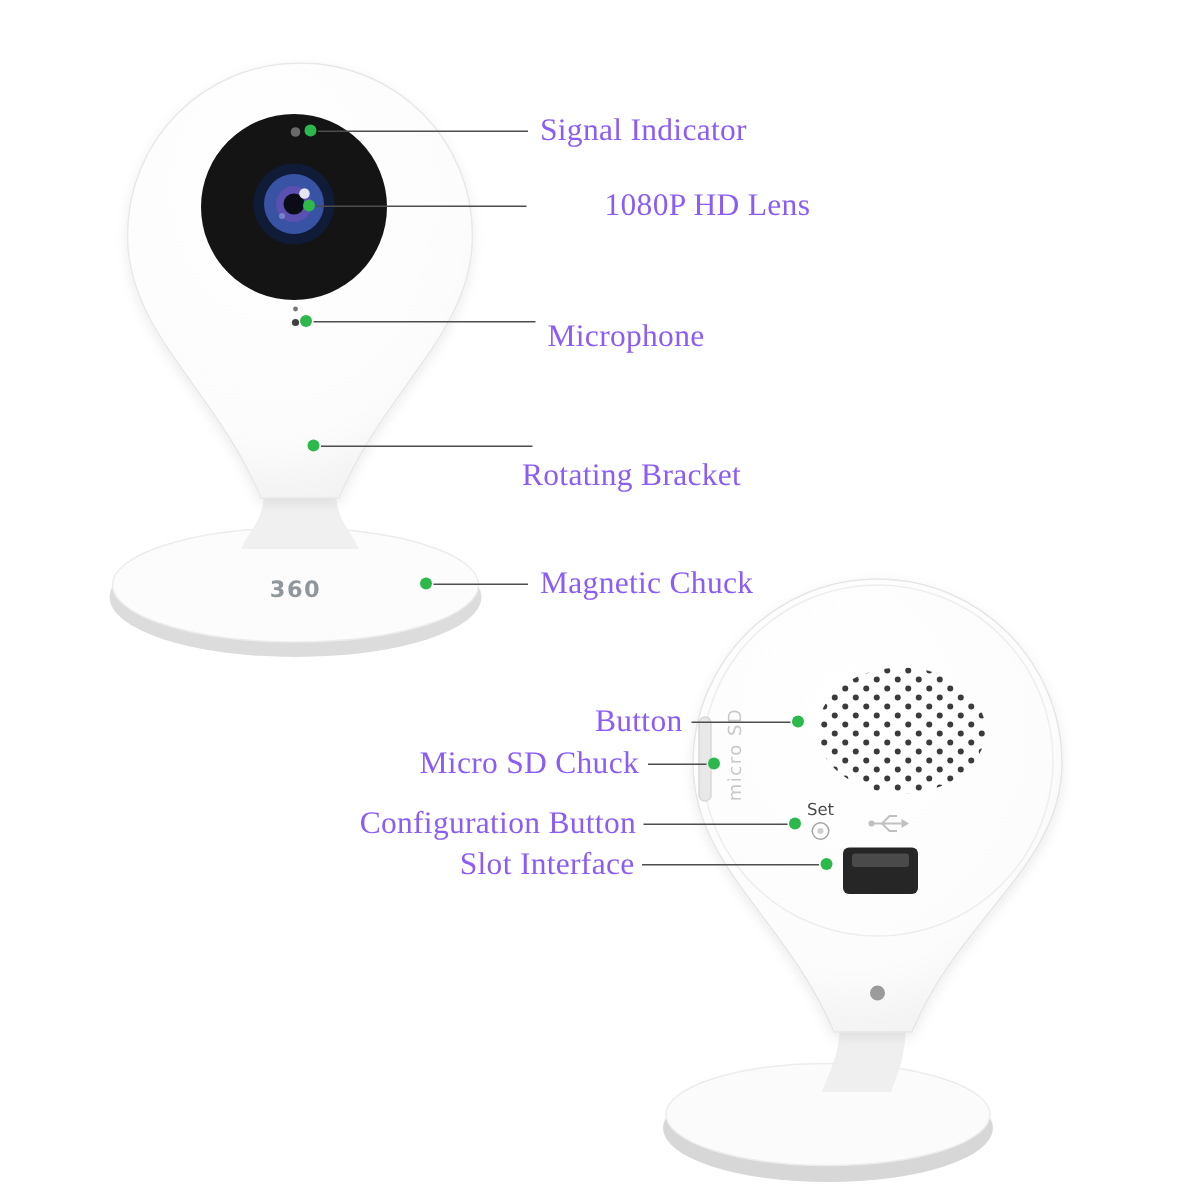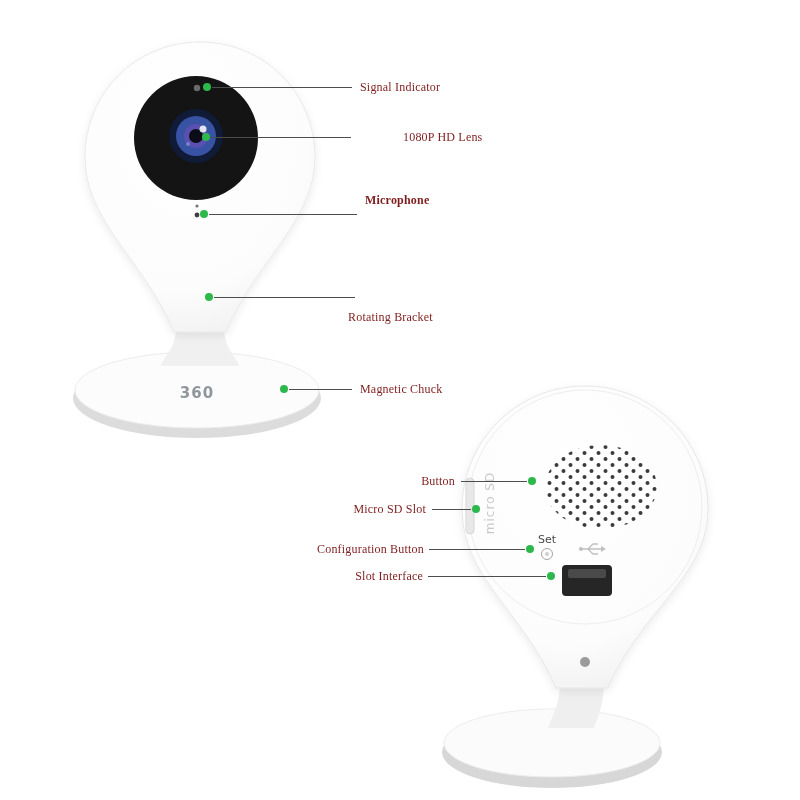--- a/index.html
+++ b/index.html
@@ -2,32 +2,32 @@
 <html style="--accent-green: #2db84c;"><head>
 <meta charset="utf-8">
 <style>
   html,body{margin:0;padding:0;background:#fff;}
   .canvas{
     position:relative;width:800px;height:800px;background:#ffffff;overflow:hidden;
     font-family:"Liberation Serif", serif;
   }
   svg.art{position:absolute;left:0;top:0;width:800px;height:800px;pointer-events:none;}
   .ann-text{
-    position:absolute;font-size:12px;color:#7f1d1d;white-space:nowrap;
+    position:absolute;font-size:21px;color:#8b5cf6;white-space:nowrap;
     transform:translateY(-50%);letter-spacing:.2px;
   }
   .ann-line{position:absolute;height:1px;background:#4d4d4d;}
   .ann-dot{
     position:absolute;width:8px;height:8px;border-radius:50%;
     background:var(--accent-green,#2db84c);transform:translate(-50%,-50%);
   }
   
   .f0t{left:360px;top:87px;} .f0l{left:212px;top:87px;width:140px;} .f0d{left:207px;top:87px;}
   .f1t{left:359px;top:137px;margin-left:44px;} .f1l{left:211px;top:137px;width:140px;} .f1d{left:206px;top:137px;}
-  .f2t{left:365px;top:200px;font-weight:bold;} .f2l{left:209px;top:214px;width:148px;} .f2d{left:204px;top:214px;}
+  .f2t{left:365px;top:224px;} .f2l{left:209px;top:214px;width:148px;} .f2d{left:204px;top:214px;}
   .f3t{left:348px;top:297px;margin-top:20px;} .f3l{left:214px;top:297px;width:141px;} .f3d{left:209px;top:297px;}
   .f4t{left:360px;top:389px;} .f4l{left:289px;top:389px;width:63px;}  .f4d{left:284px;top:389px;}
   
   .b0t{right:345px;top:481px;} .b0l{left:461px;top:481px;width:66px;}  .b0d{left:532px;top:481px;}
   .b1t{right:374px;top:509px;} .b1l{left:432px;top:509px;width:39px;}  .b1d{left:476px;top:509px;}
   .b2t{right:376px;top:549px;} .b2l{left:429px;top:549px;width:96px;}  .b2d{left:530px;top:549px;}
   .b3t{right:377px;top:576px;} .b3l{left:428px;top:576px;width:118px;} .b3d{left:551px;top:576px;}
 </style>
 </head>
 <body>
@@ -131,21 +131,21 @@
   <span class="ann-dot f4d"></span>
   <span class="ann-line f4l"></span>
   <span class="ann-text f4t">Magnetic Chuck</span>
 
   <span class="ann-dot b0d"></span>
   <span class="ann-line b0l"></span>
   <span class="ann-text b0t">Button</span>
 
   <span class="ann-dot b1d"></span>
   <span class="ann-line b1l"></span>
-  <span class="ann-text b1t">Micro SD Slot</span>
+  <span class="ann-text b1t">Micro SD Chuck</span>
 
   <span class="ann-dot b2d"></span>
   <span class="ann-line b2l"></span>
   <span class="ann-text b2t">Configuration Button</span>
 
   <span class="ann-dot b3d"></span>
   <span class="ann-line b3l"></span>
   <span class="ann-text b3t">Slot Interface</span>
 
 </div>

